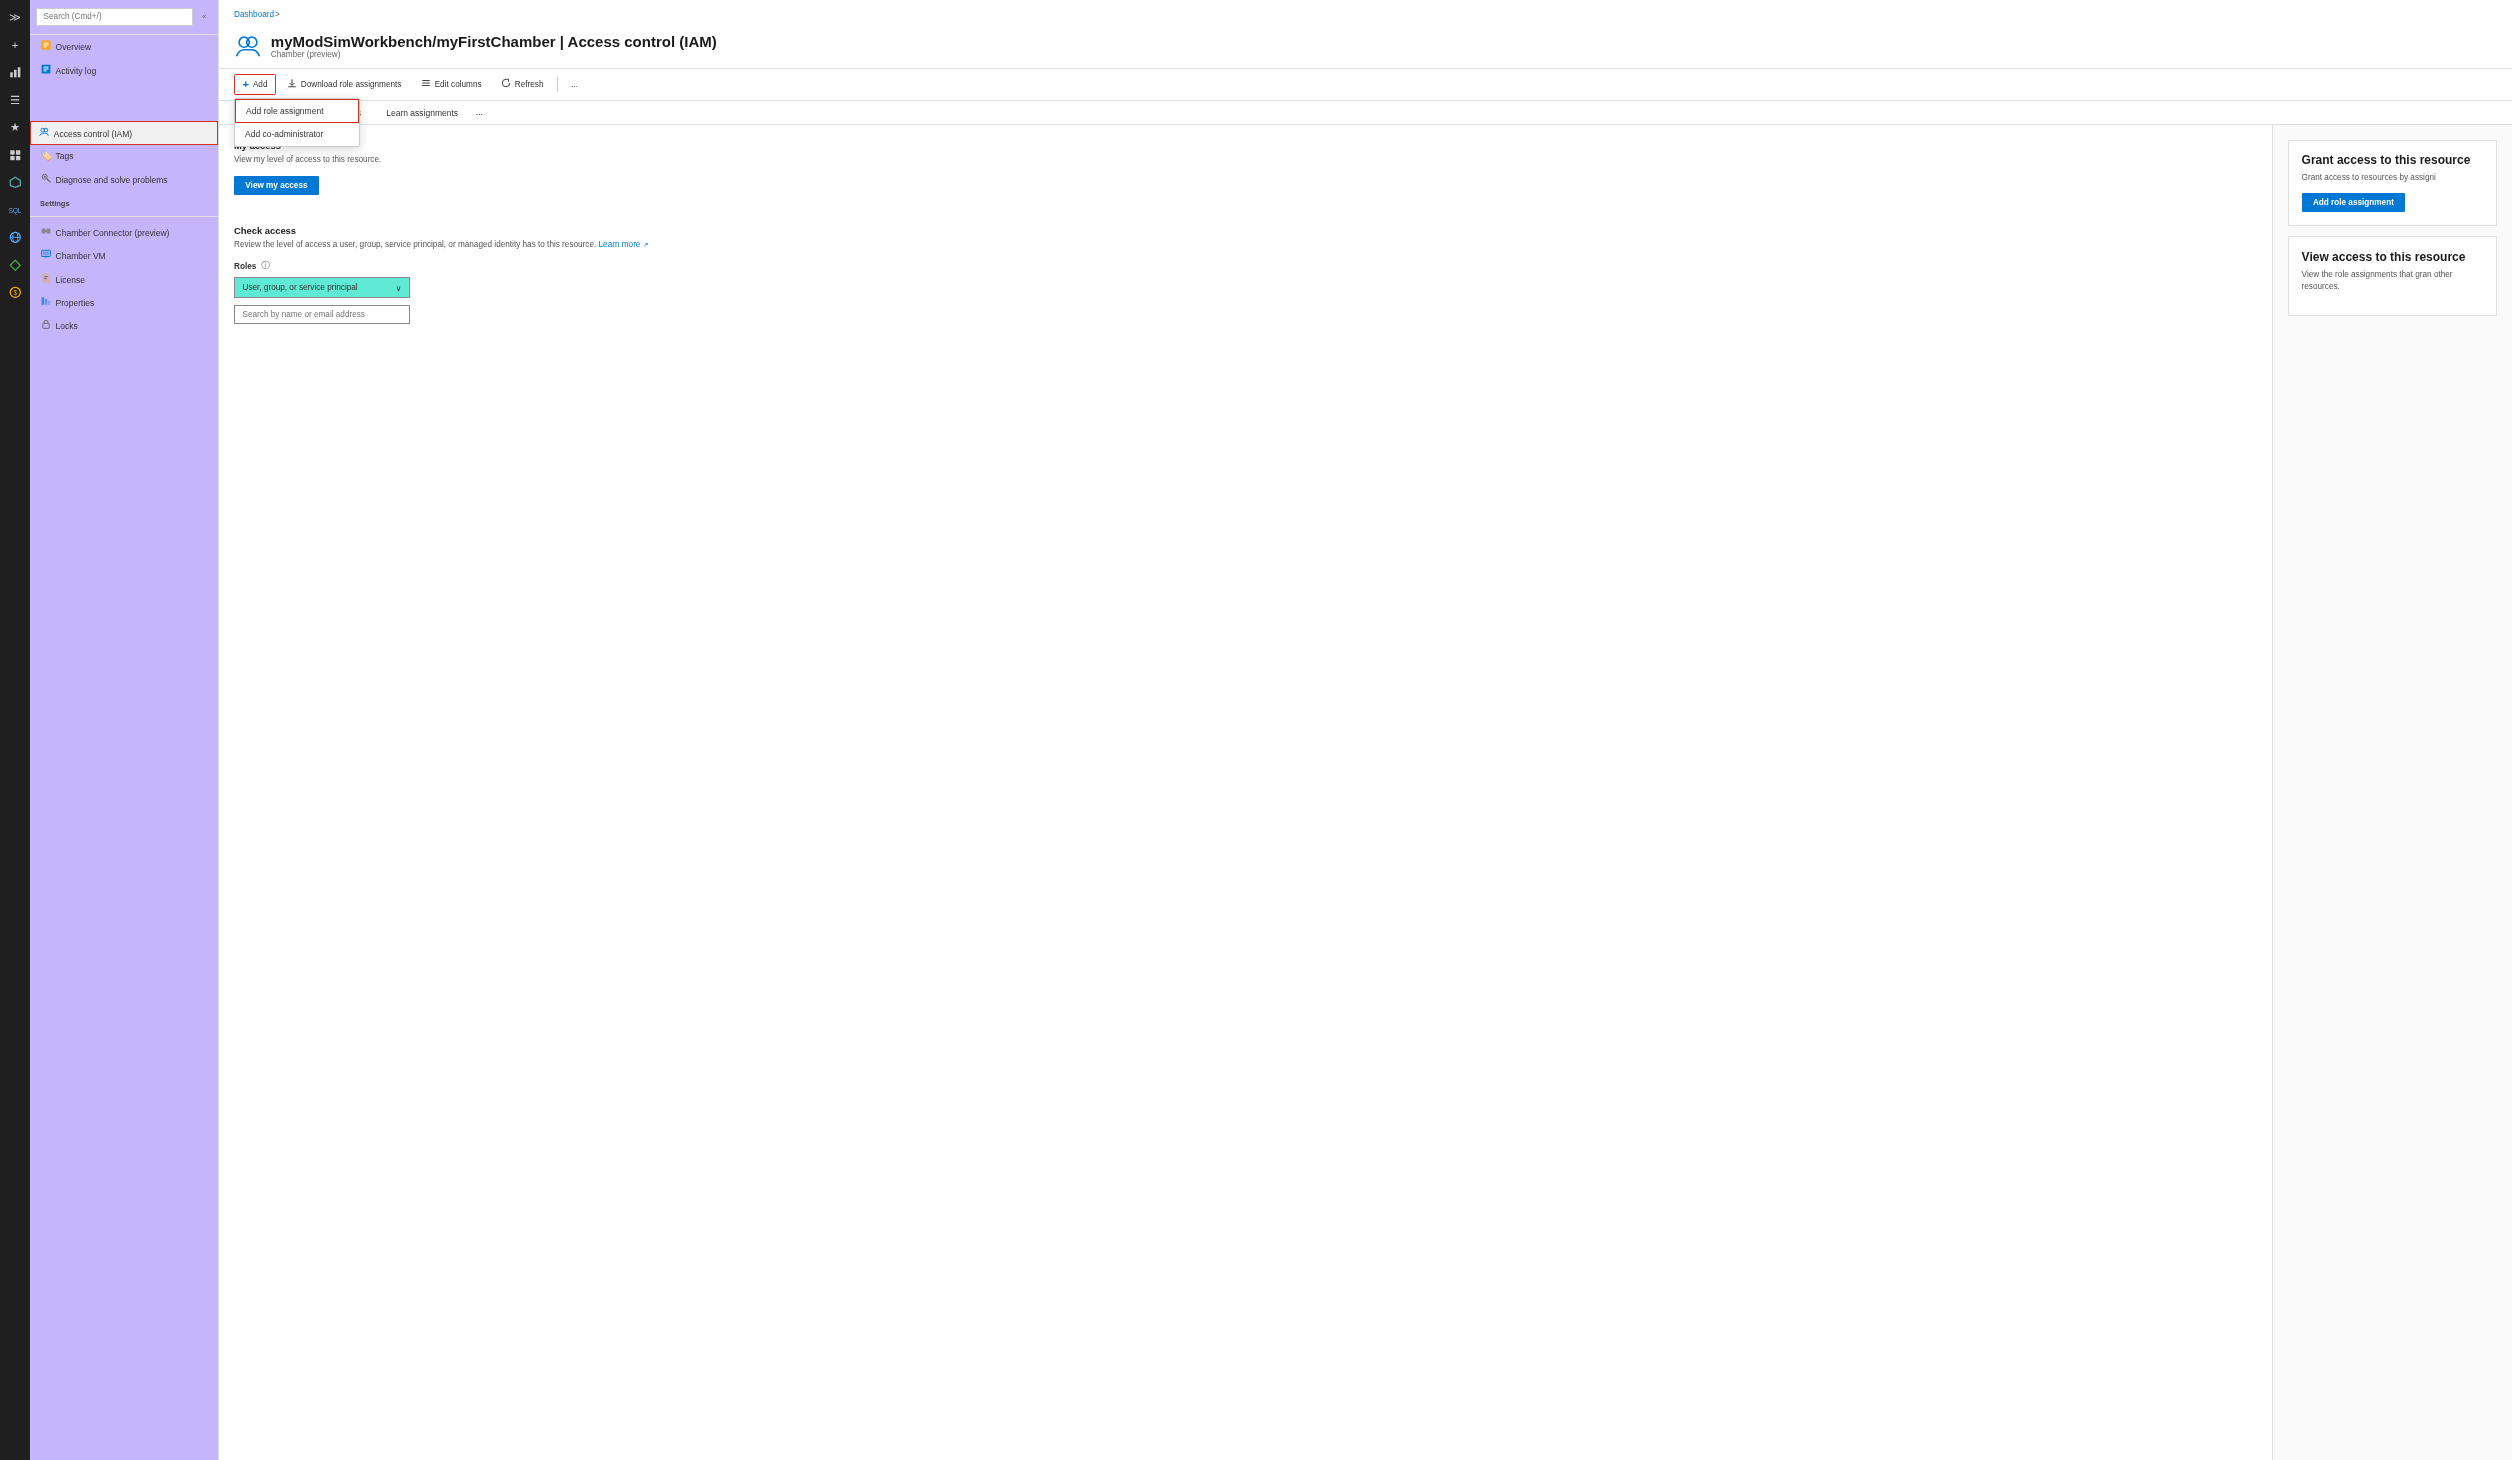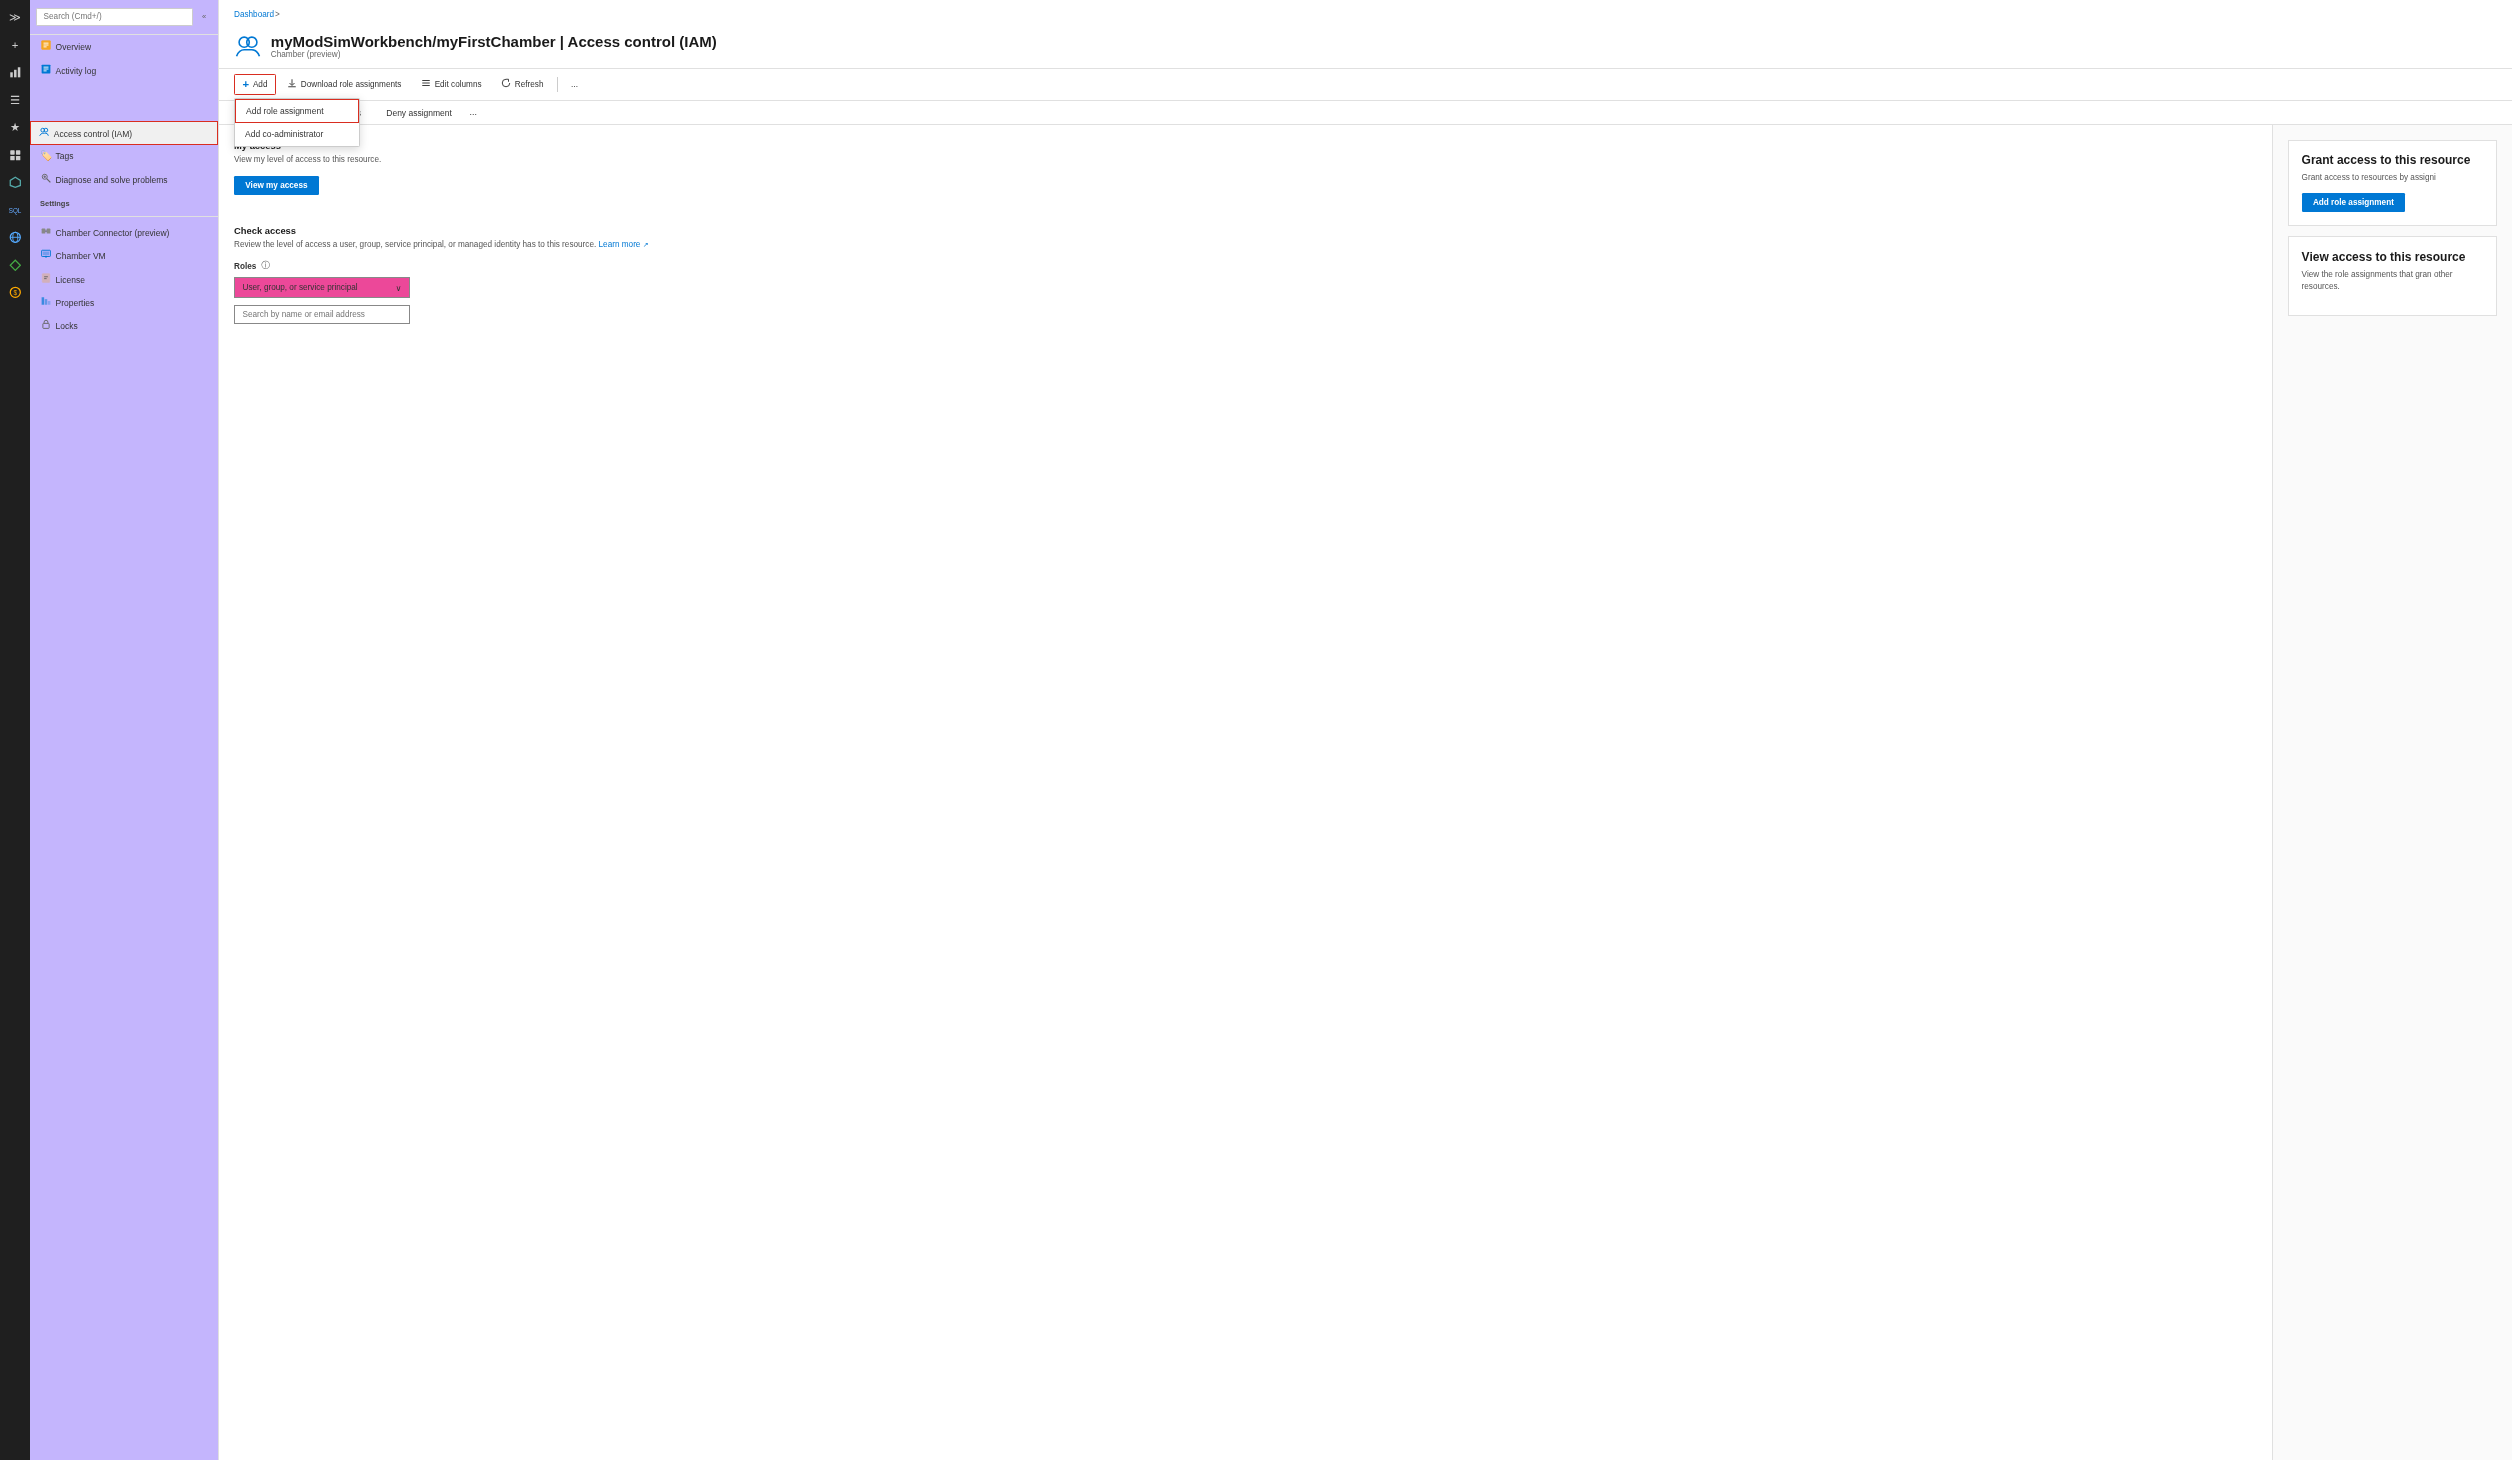--- a/index.html
+++ b/index.html
@@ -263,21 +263,21 @@
     .select-dropdown {
       display: flex;
       align-items: center;
       justify-content: space-between;
       border: 0.6px solid #888;
       padding: 4.4px 7.5px;
       width: 176px;
       cursor: pointer;
       font-size: 8.2px;
       color: #333;
-      background: #ec4899;
+      background: #5eead4;
       margin-bottom: 6.3px;
     }
     .search-input-field {
       border: 0.6px solid #888;
       padding: 4.4px 7.5px;
       width: 176px;
       font-size: 8.2px;
       color: #aaa;
       outline: none;
     }
@@ -554,21 +554,21 @@
   </div>
 
   <div class="tabs-row">
     <div class="tab">
       <span>Role assignments</span>
     </div>
     <div class="tab">
       <span>Roles</span>
     </div>
     <div class="tab">
-      <span>Deny assignment</span>
+      <span>Learn assignments</span>
     </div>
     <div class="tab-ellipsis">
       <span>...</span>
     </div>
   </div>
 
   <div class="content-area">
 
     <div class="left-panel">
 

